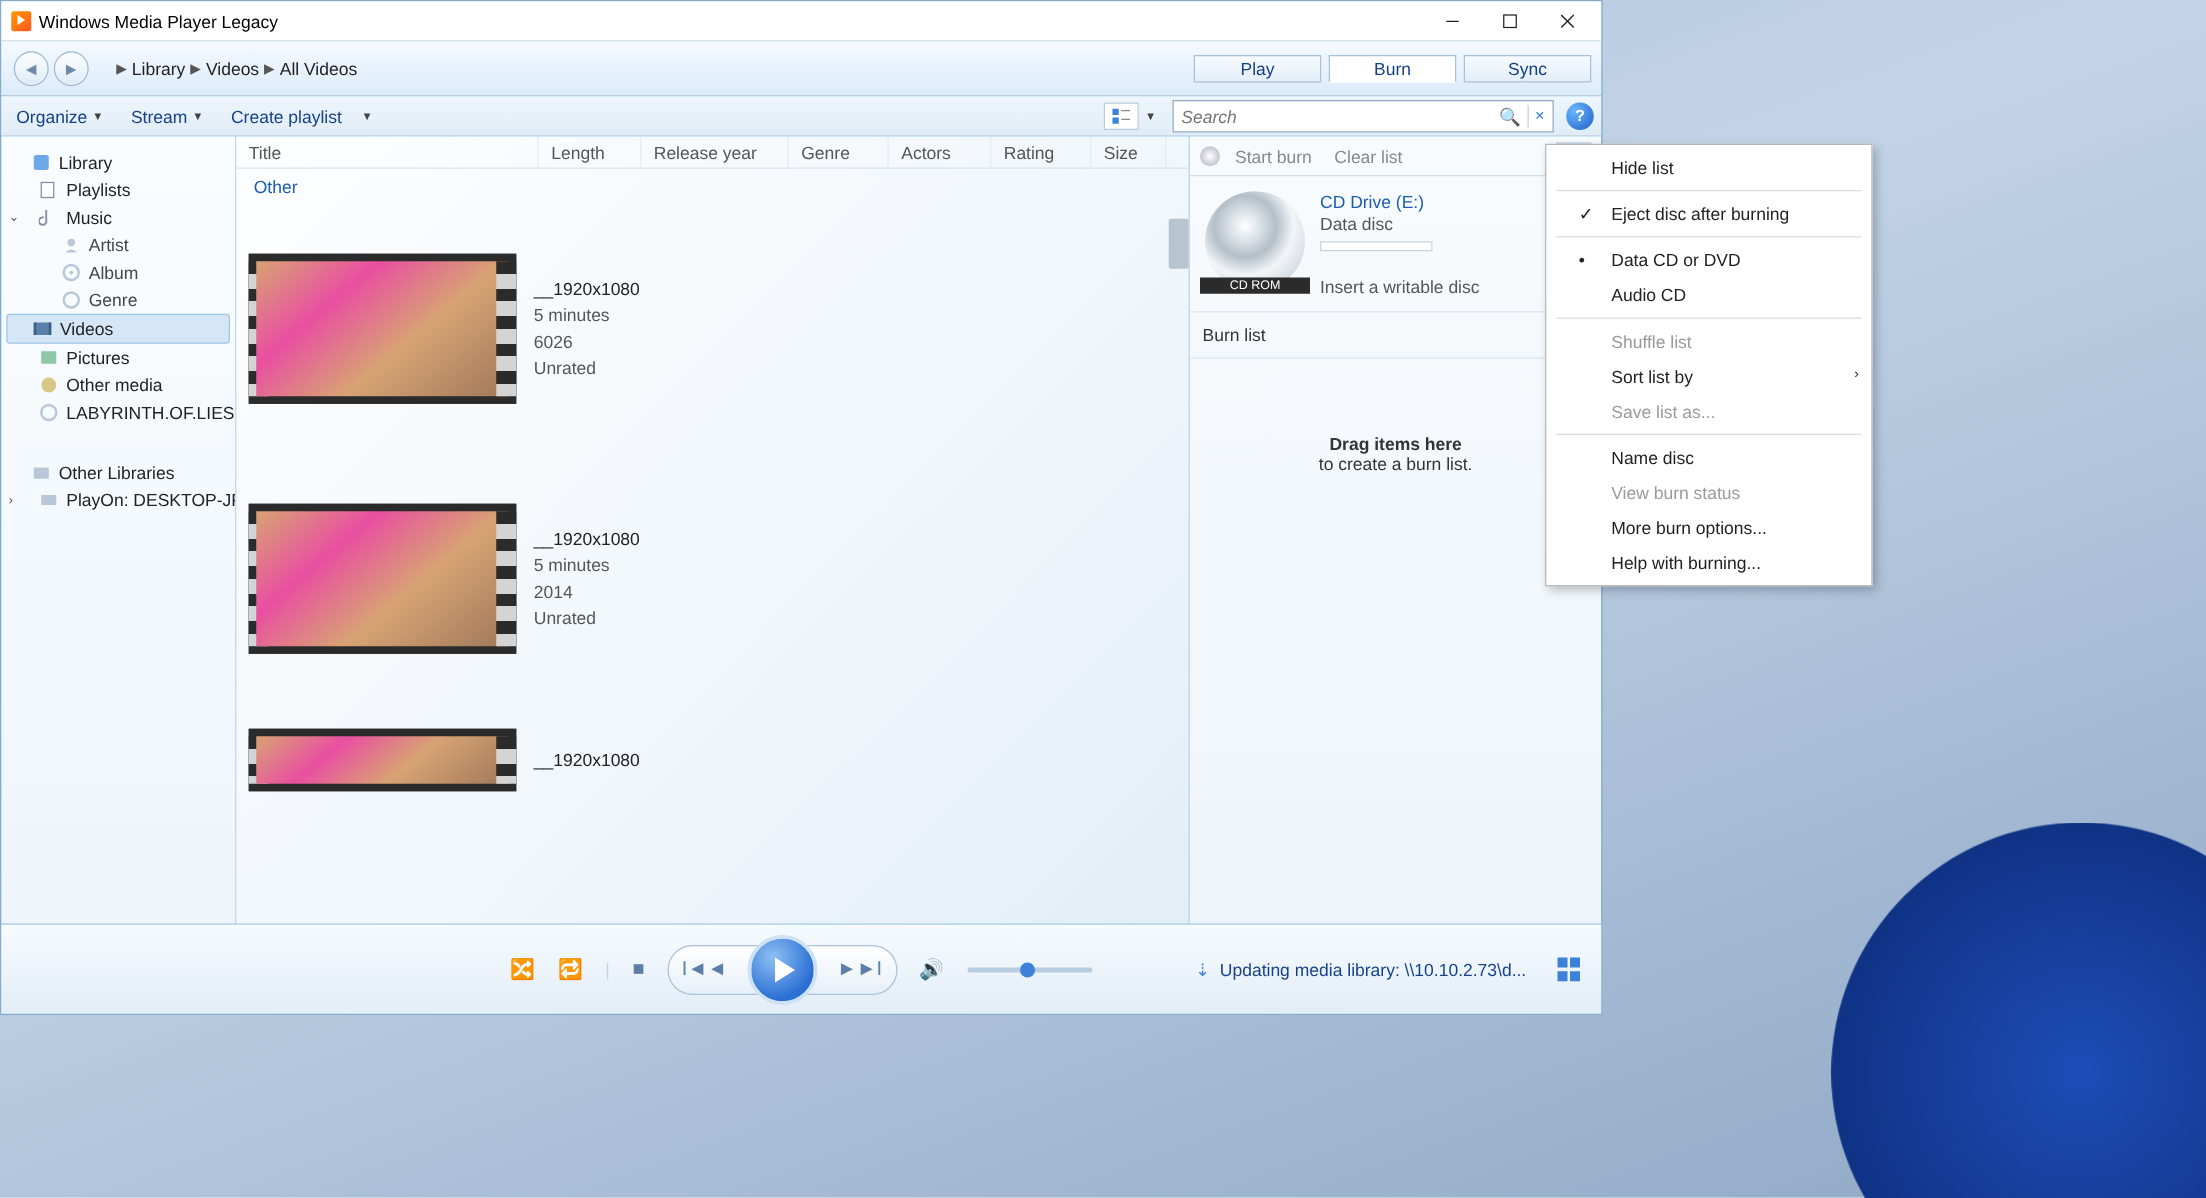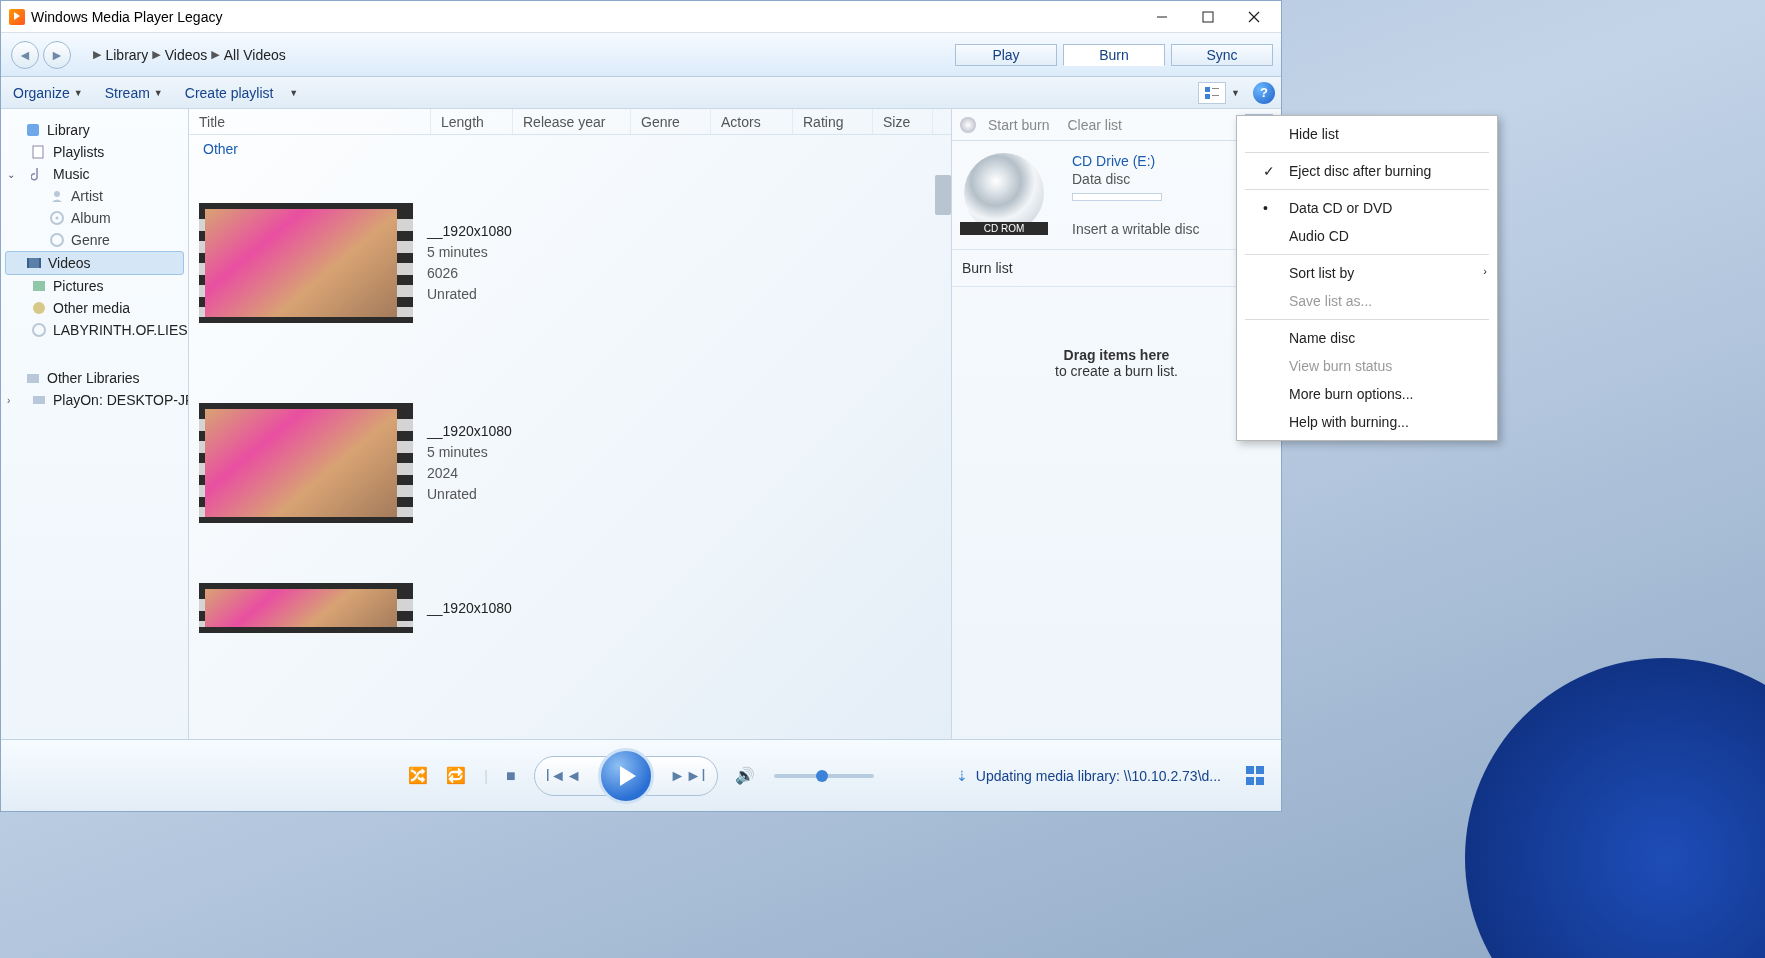--- a/index.html
+++ b/index.html
@@ -42,21 +42,21 @@
 .group-label { color:#1a5bb0; padding:6px 0 6px 14px; }
 .video-item { display:flex; gap:14px; padding:40px 0 40px 10px; align-items:center; }
 .thumb { width:214px; height:120px; background:#222; border:6px solid #2b2b2b; position:relative; }
 .thumb::before,.thumb::after { content:""; position:absolute; top:0; bottom:0; width:16px; background:repeating-linear-gradient(to bottom,#2b2b2b 0 10px,#d4d4d4 10px 22px); }
 .thumb::before { left:-6px; } .thumb::after { right:-6px; }
 .thumb-inner { position:absolute; inset:0; background:linear-gradient(140deg,#d8a373 0%,#e94fa1 30%,#d8a373 60%,#a0785a 100%); }
 .vid-meta { color:#555; line-height:1.5; }
 .vid-title { color:#222; }
 .right-pane { width:330px; border-left:1px solid #c8d8e8; background:linear-gradient(to bottom,#f8fbfe,#eef5fa); display:flex; flex-direction:column; }
 .right-tools { height:32px; border-bottom:1px solid #d2e0ec; display:flex; align-items:center; padding:0 8px; gap:12px; color:#888; }
-.disc-info { display:flex; padding:12px; gap:28px; border-bottom:1px solid #dae6f0; }
+.disc-info { display:flex; padding:12px; gap:12px; border-bottom:1px solid #dae6f0; }
 .disc-img { width:80px; height:80px; border-radius:50%; background:radial-gradient(circle at 40% 35%,#fff 0%,#d9e0e6 18%,#b4bfc8 35%,#f2f5f8 55%,#d0d8df 80%); position:relative; }
 .disc-img::after { content:"CD ROM"; position:absolute; bottom:-2px; left:-4px; right:-4px; background:#2b2b2b; color:#fff; font-size:10px; text-align:center; padding:1px 0; }
 .burn-list-hdr { padding:10px; color:#333; border-bottom:1px solid #dae6f0; }
 .burn-empty { flex:1; display:flex; flex-direction:column; align-items:center; justify-content:flex-start; padding-top:60px; color:#333; }
 .playbar { height:72px; background:linear-gradient(to bottom,#f6fbff,#e3edf6); border-top:1px solid #c2d4e4; display:flex; align-items:center; justify-content:center; position:relative; }
 .play-cluster { display:flex; align-items:center; gap:18px; }
 .ctrl-circle { width:184px; height:40px; border:1px solid #aac2da; border-radius:20px; background:linear-gradient(to bottom,#fff,#e7f0f8); display:flex; align-items:center; justify-content:center; gap:16px; position:relative; }
 .play-big { width:56px; height:56px; border-radius:50%; background:radial-gradient(circle at 35% 30%,#8fc0f4,#2a6fd4 70%); border:3px solid #cfe2f5; display:flex; align-items:center; justify-content:center; position:relative; z-index:2; }
 .play-big::after { content:""; border-left:16px solid #fff; border-top:10px solid transparent; border-bottom:10px solid transparent; margin-left:4px; }
 .small-ctrl { color:#5b7fa8; font-size:16px; }
@@ -142,20 +142,26 @@
       <div class="view-icon">
           <svg width="16" height="14">
             <rect x="1" y="1" width="5" height="5" fill="#3b82d8"></rect>
             <rect x="8" y="2" width="7" height="1" fill="#888"></rect>
             <rect x="1" y="8" width="5" height="5" fill="#3b82d8"></rect>
             <rect x="8" y="9" width="7" height="1" fill="#888"></rect>
           </svg>
         </div>
       <span class="chev" style="font-size:9px;color:#444;padding:0 3px">▼</span>
     </div>
+    <div class="search-box">
+      <input placeholder="Search" style="">
+      <span style="color:#3b82d8">🔍</span>
+      <span style="width:1px;height:18px;background:#ccc;margin:0 5px"></span>
+      <span class="chev" style="font-size:10px;color:#3b7fd8">✕</span>
+    </div>
     <div class="help-icon">?</div>
   </div>
 
   <div class="main-area">
 
     <div class="sidebar">
       <div class="tree-wrap">
           <div class="tree-item">
             <svg class="tree-icon">
               <rect x="2" y="2" width="12" height="12" fill="#6fa8e8" rx="2"></rect>
@@ -266,21 +272,21 @@
             <div>Unrated</div>
           </div>
         </div>
         <div class="video-item">
           <div class="thumb">
               <div class="thumb-inner"></div>
             </div>
           <div class="vid-meta">
             <div class="vid-title">__1920x1080</div>
             <div>5 minutes</div>
-            <div>2024</div>
+            <div>2014</div>
             <div>Unrated</div>
           </div>
         </div>
         <div class="video-item" style="padding-top:20px">
           <div class="thumb" style="height:50px">
               <div class="thumb-inner"></div>
             </div>
           <div class="vid-meta">
             <div class="vid-title">__1920x1080</div>
           </div>
@@ -350,20 +356,21 @@
 </div>
 
 <div class="context-menu">
   <div class="menu-item">Hide list</div>
   <div class="menu-sep"></div>
   <div class="menu-item"><span class="menu-check">✓</span><span>Eject disc after burning</span></div>
   <div class="menu-sep"></div>
   <div class="menu-item"><span class="menu-check">•</span><span>Data CD or DVD</span></div>
   <div class="menu-item">Audio CD</div>
   <div class="menu-sep"></div>
+  <div class="menu-item disabled">Shuffle list</div>
   <div class="menu-item"><span>Sort list by</span><span class="menu-arrow">›</span></div>
   <div class="menu-item disabled">Save list as...</div>
   <div class="menu-sep"></div>
   <div class="menu-item">Name disc</div>
   <div class="menu-item disabled">View burn status</div>
   <div class="menu-item">More burn options...</div>
   <div class="menu-item">Help with burning...</div>
 </div>
 
 </body></html>

